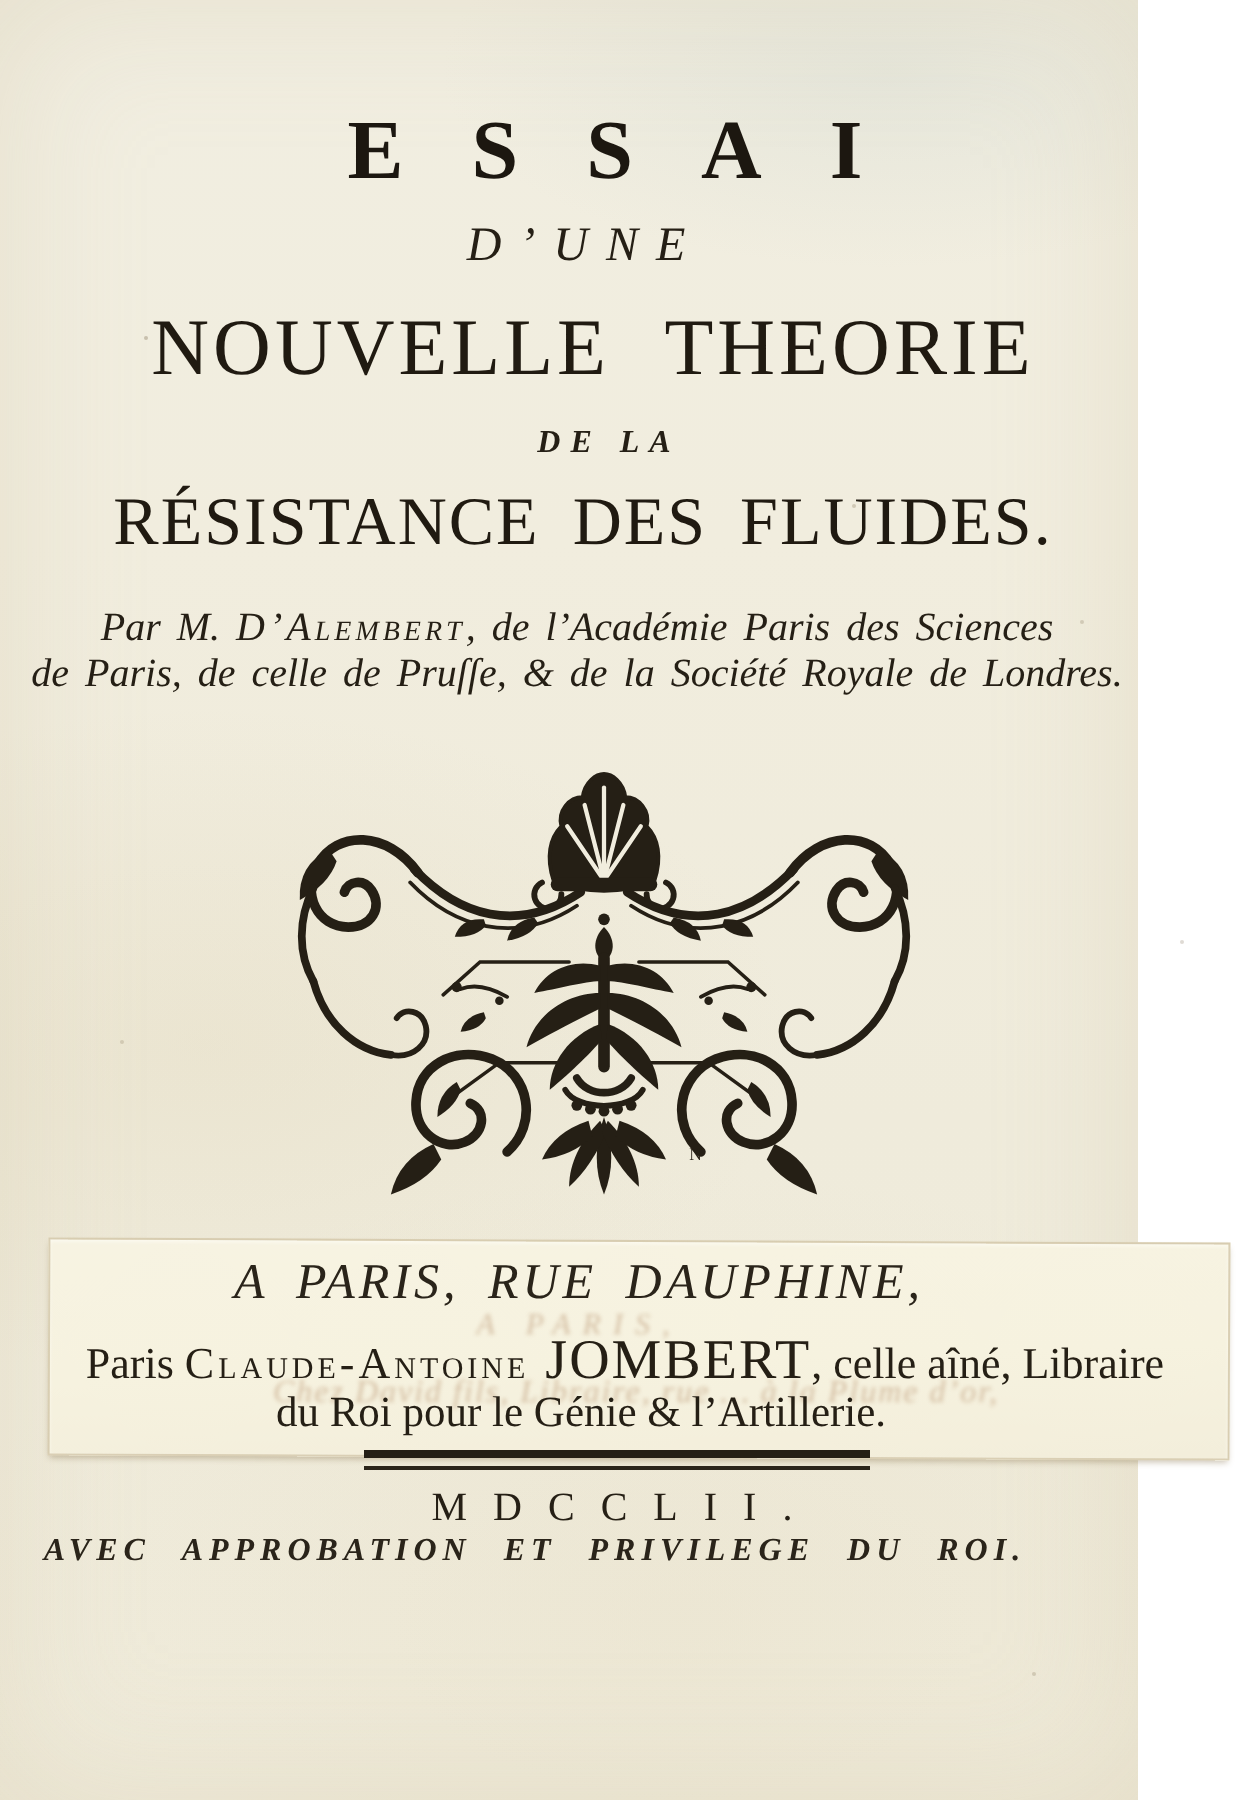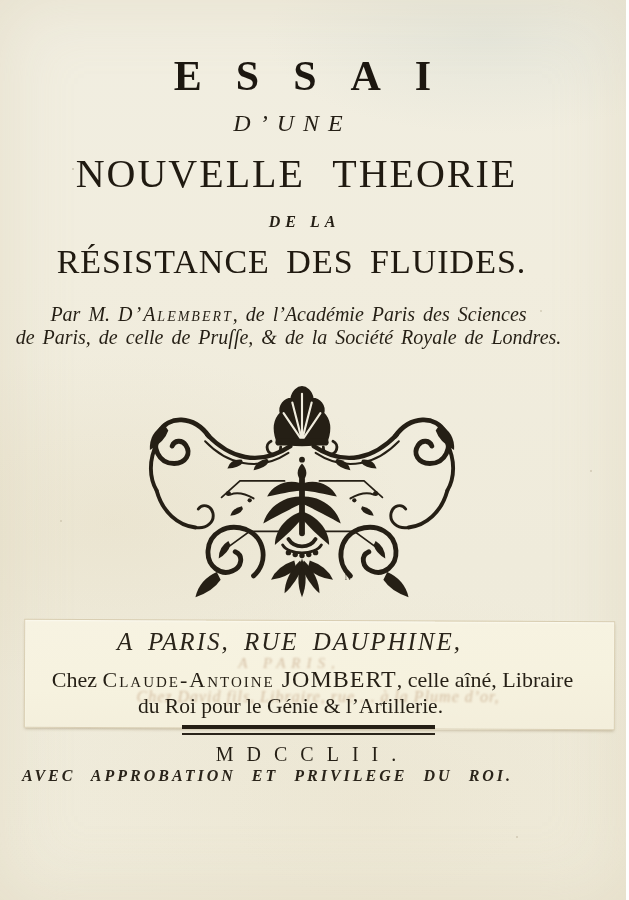--- a/index.html
+++ b/index.html
@@ -1,18 +1,18 @@
 <!DOCTYPE html>
 <html><head>
 <meta charset="utf-8">
 <style>
   html,body{margin:0;padding:0;}
   body{width:629px;height:900px;overflow:hidden;
        font-family:"Liberation Serif","DejaVu Serif",serif;}
-  #page{position:relative;width:626px;height:900px;color:#251f15;
+  #page{position:relative;width:569px;height:900px;color:#251f15;
     background:
       radial-gradient(ellipse 320px 140px at 78% 4%, rgba(203,212,205,.30), transparent 70%),
       radial-gradient(ellipse 420px 240px at 18% 58%, rgba(214,199,160,.18), transparent 70%),
       radial-gradient(ellipse 500px 300px at 60% 90%, rgba(222,210,178,.20), transparent 75%),
       linear-gradient(180deg,#f1eee1 0%,#f1edde 30%,#efebdb 62%,#f0ecdc 100%);
     box-shadow: inset 0 0 70px rgba(205,193,160,.30);
   }
   
   #specks{position:absolute;left:72px;top:168px;width:2px;height:2px;border-radius:50%;
     background:rgba(110,90,60,.30);
@@ -43,21 +43,21 @@
     transform:rotate(.25deg);}
   .ghost{position:absolute;z-index:2;color:#a5764e;filter:blur(1.1px);opacity:.42;
          font-style:italic;white-space:nowrap;}
   #ghost1{top:655px;left:0;width:629px;text-align:center;font-size:15px;
           letter-spacing:6px;transform:translateX(-25px);}
   #ghost2{top:688px;left:78px;width:480px;text-align:center;font-size:16px;letter-spacing:1px;}
 
   #city{top:629px;font-size:25px;font-style:italic;letter-spacing:2px;word-spacing:6px;
         color:#2a241a;transform:translateX(-25px);}
   #chez{top:667px;font-size:22px;transform:translateX(-2px);}
-  #chez .pubcaps{font-size:24px;letter-spacing:1px;}
+  #chez .pubcaps{font-size:28px;letter-spacing:1px;}
   #duroi{top:696px;font-size:21.5px;transform:translateX(-24px);}
 
   #rule{position:absolute;top:725px;left:182px;width:253px;height:4px;z-index:3;
         border-top:4px solid #251f15;border-bottom:2px solid #2a241a;}
   #date{top:744px;font-size:20px;letter-spacing:13px;padding-left:13px;transform:translateX(-15px);}
   #priv{top:768px;font-size:16px;font-style:italic;font-weight:bold;letter-spacing:3px;
         word-spacing:9px;padding-left:3px;transform:translateX(-50px);color:#2a241a;}
 </style>
 </head>
 <body>
@@ -133,20 +133,20 @@
       </g>
       <text x="204" y="200" font-size="9" stroke-width="0" font-family="Liberation Serif, serif">N</text>
     </g>
   </svg>
 
   <div id="slip"></div>
   <div class="ghost" id="ghost1">A PARIS,</div>
   <div class="ghost" id="ghost2">Chez David fils, Libraire, rue … à la Plume d’or,</div>
 
   <div class="line" id="city">A PARIS, RUE DAUPHINE,</div>
-  <div class="line" id="chez"><span>Chez </span><span class="sc">Claude-Antoine</span><span class="pubcaps"> <span>JOMBERT</span></span><span>, celle aîné, Libraire</span></div>
+  <div class="line" id="chez"><span>Paris </span><span class="sc">Claude-Antoine</span><span class="pubcaps"> <span>JOMBERT</span></span><span>, celle aîné, Libraire</span></div>
   <div class="line" id="duroi">du Roi pour le Génie &amp; l’Artillerie.</div>
 
   <div id="rule"></div>
 
   <div class="line" id="date">MDCCLII.</div>
   <div class="line" id="priv">AVEC APPROBATION ET PRIVILEGE DU ROI.</div>
 </div>
 
 </body></html>

